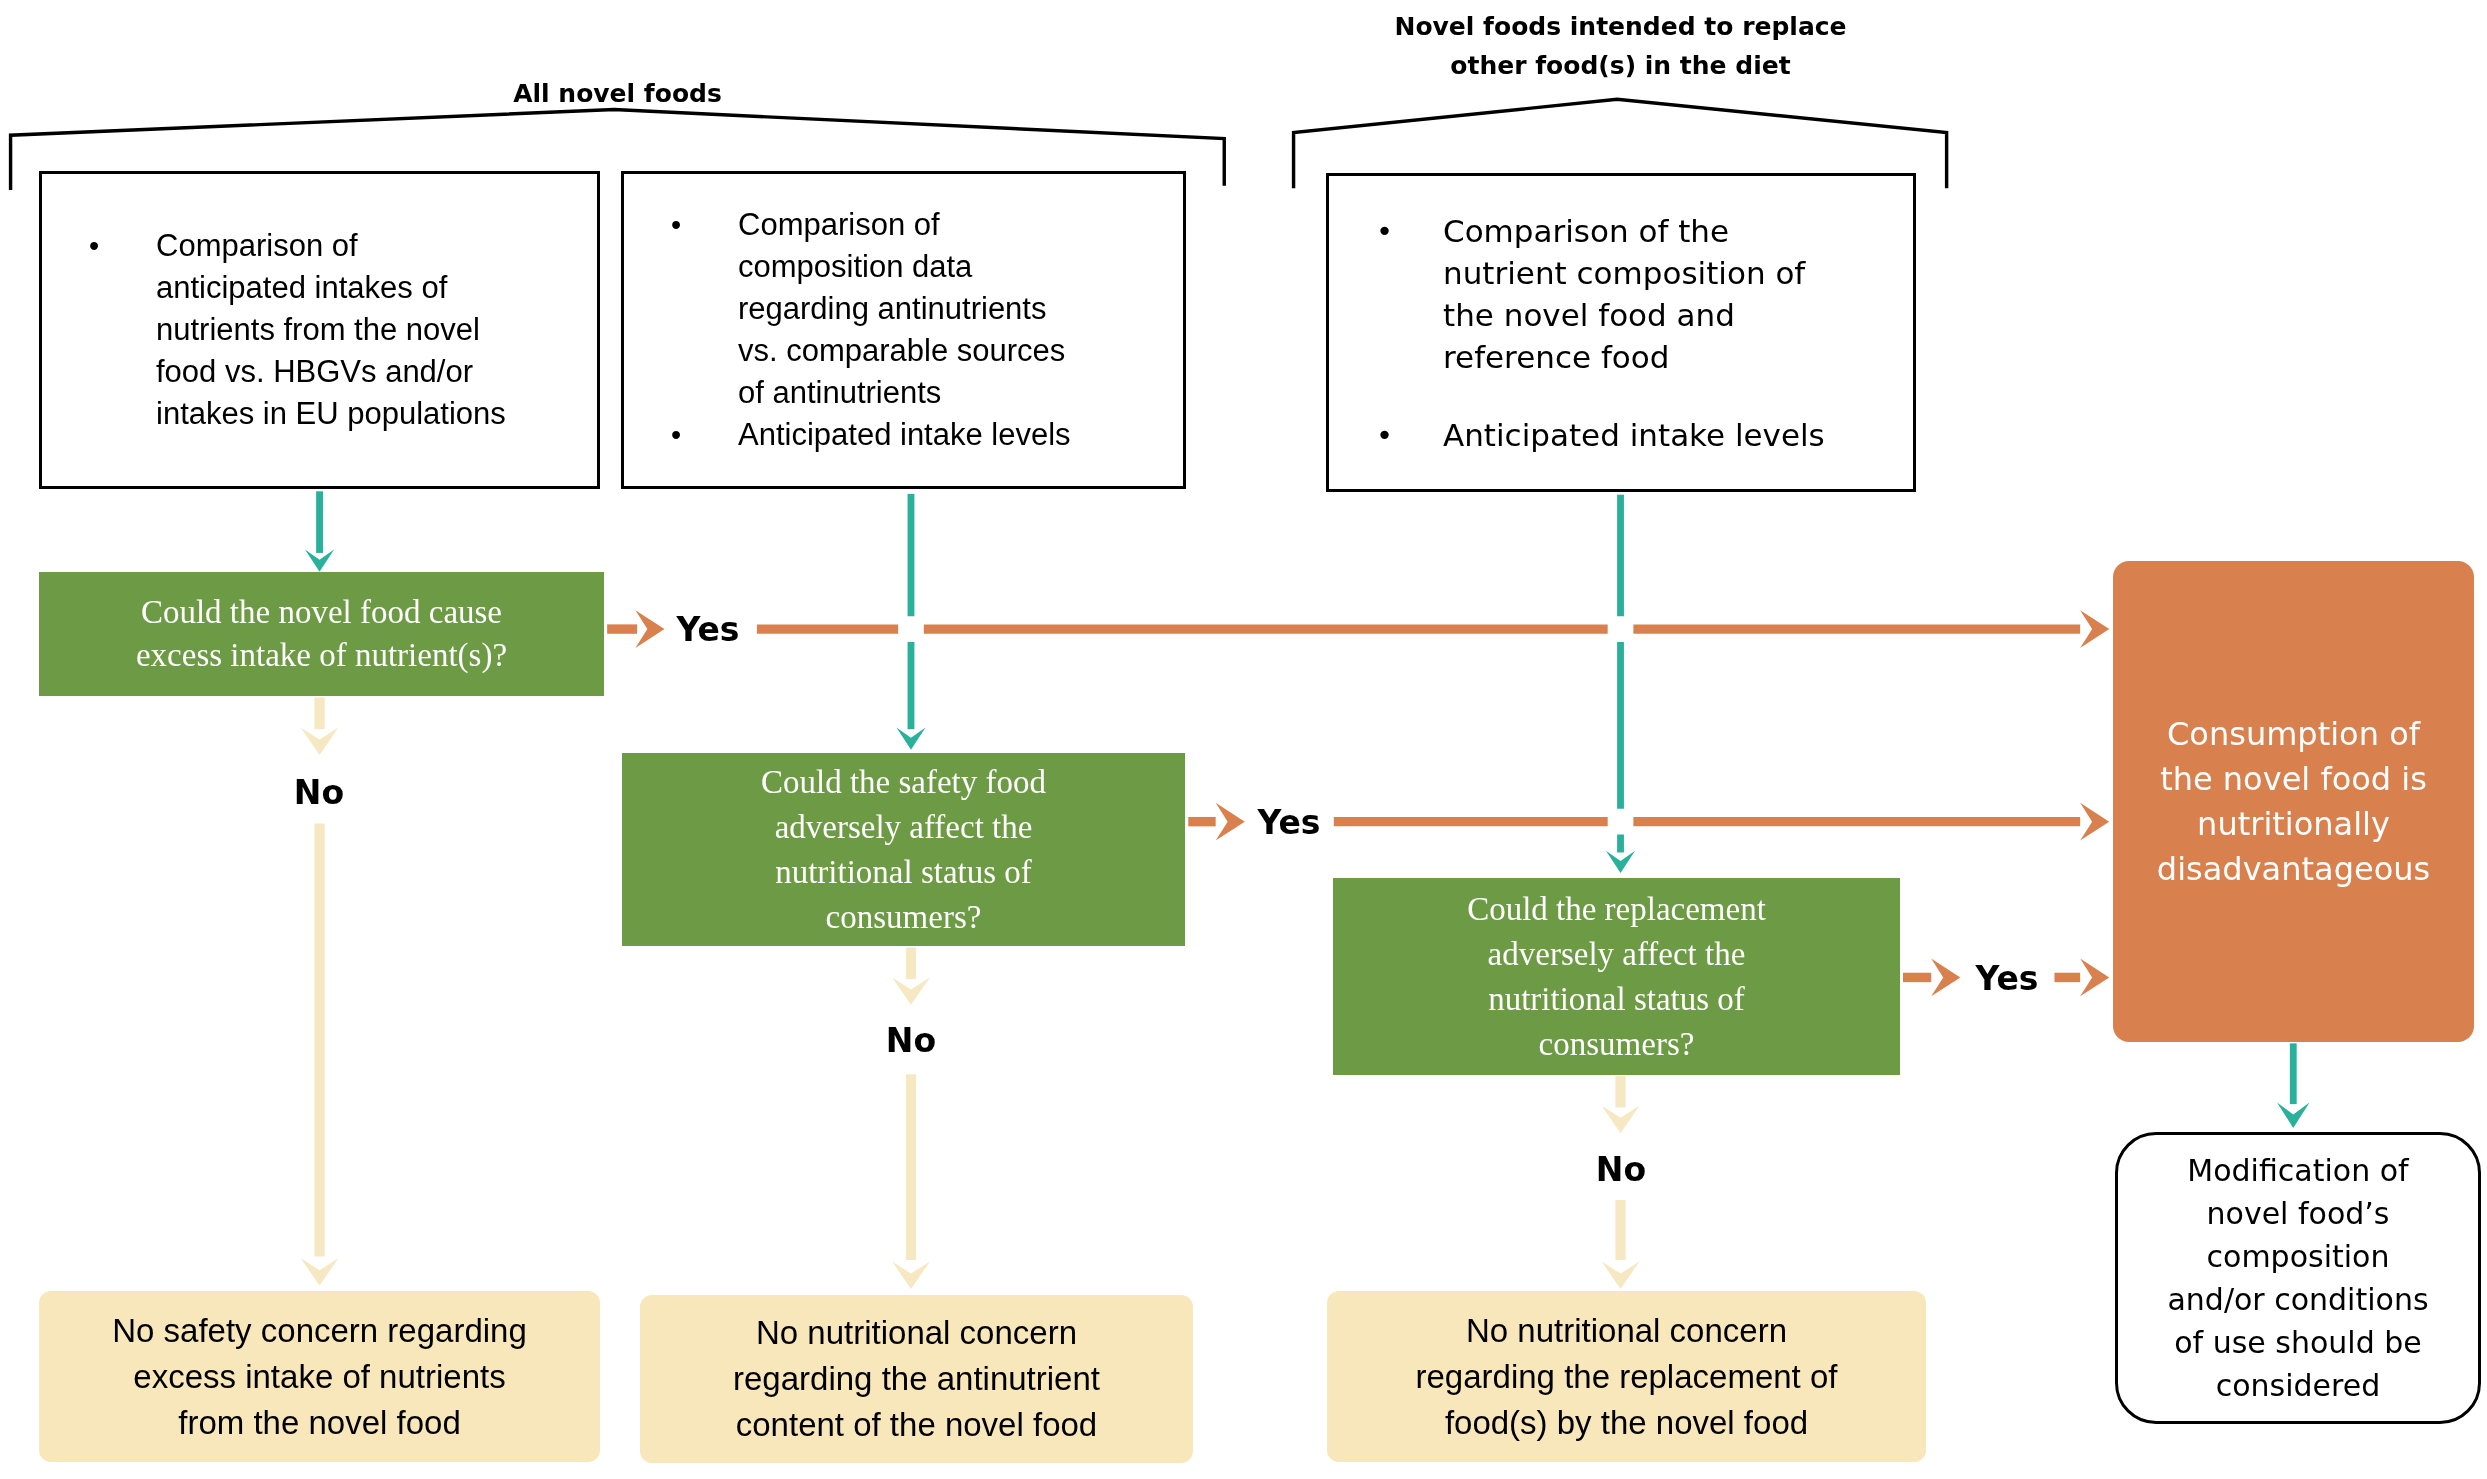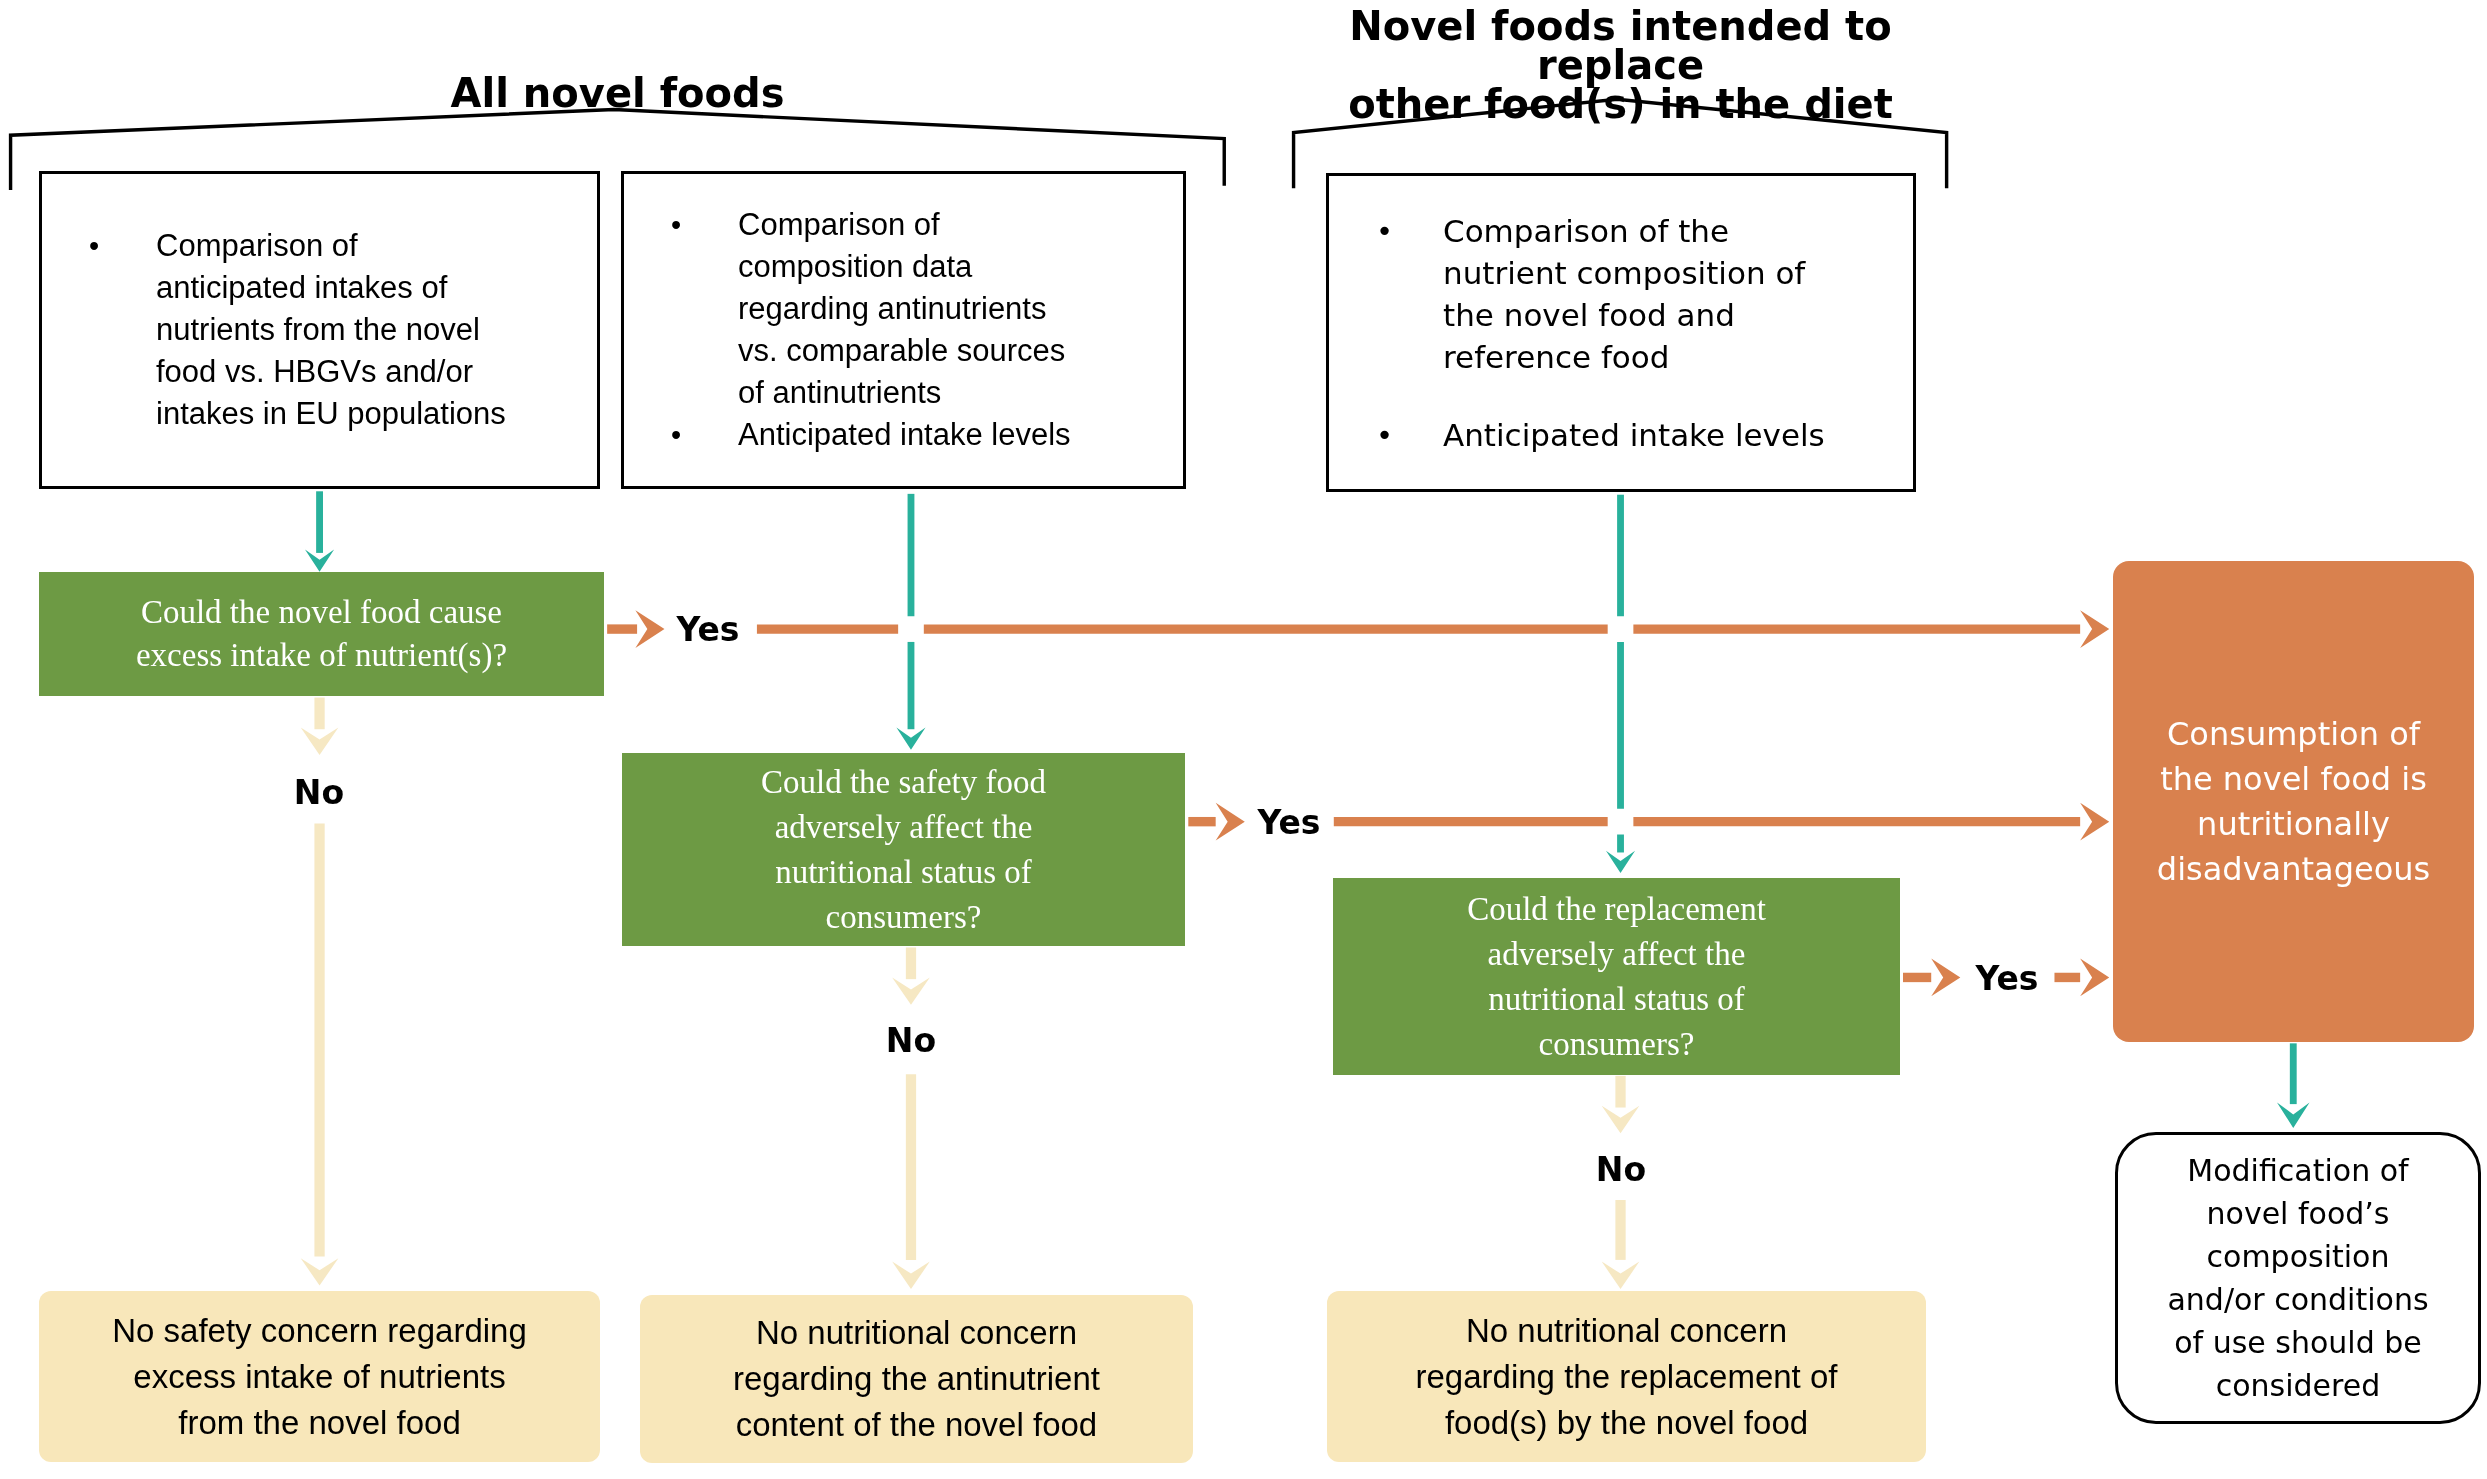--- a/index.html
+++ b/index.html
@@ -1,21 +1,21 @@
 <!DOCTYPE html>
 <html style="font-size:13.7px"><head>
 <meta charset="utf-8">
 <style>
   html,body{margin:0;padding:0;background:#ffffff;}
   .canvas{position:relative;width:2487px;height:1479px;background:#ffffff;overflow:hidden;
           font-family:"DejaVu Sans",sans-serif;color:#000;}
   .abs{position:absolute;box-sizing:border-box;}
   .pre{white-space:pre-line;}
   
-  .hdr{font-family:"DejaVu Sans",sans-serif;font-weight:bold;font-size:40px;line-height:39px;
+  .hdr{font-family:"DejaVu Sans",sans-serif;font-weight:bold;font-size:25px;line-height:39px;
        text-align:center;white-space:pre-line;}
   
   .wbox{background:#ffffff;border:3.4px solid #000;display:flex;flex-direction:column;
         justify-content:center;padding:17px 26px 17px 47px;}
   .bullet-item{display:flex;align-items:flex-start;}
   .bullet-item .bullet-mark{flex:0 0 67px;font-size:29px;line-height:42px;}
   .bullet-item .bullet-mark::before{content:"\2022";}
   .bullet-text{font-size:31px;line-height:42px;white-space:pre-line;}
   .gothic{font-family:"Liberation Sans",sans-serif;}
   .verdana{font-family:"DejaVu Sans",sans-serif;gap:36px;}

